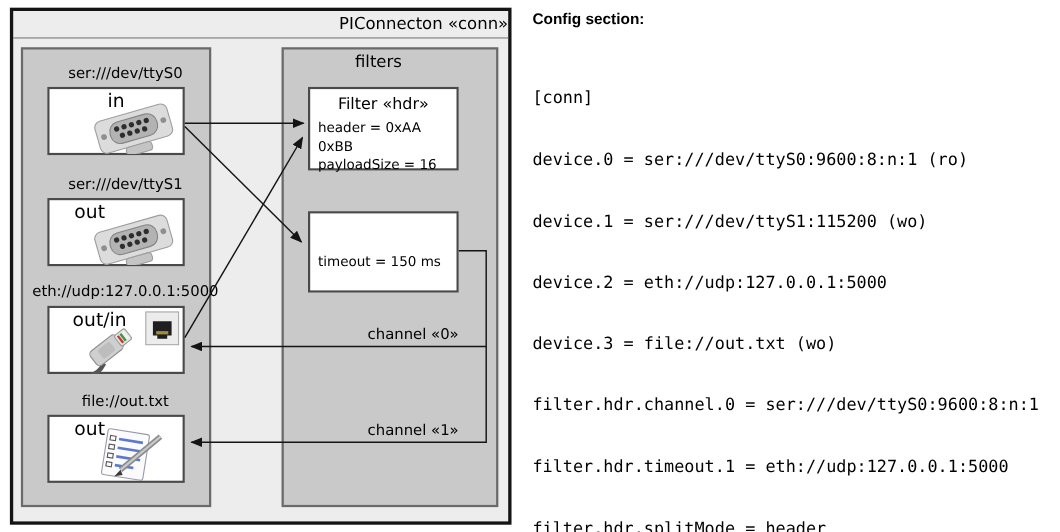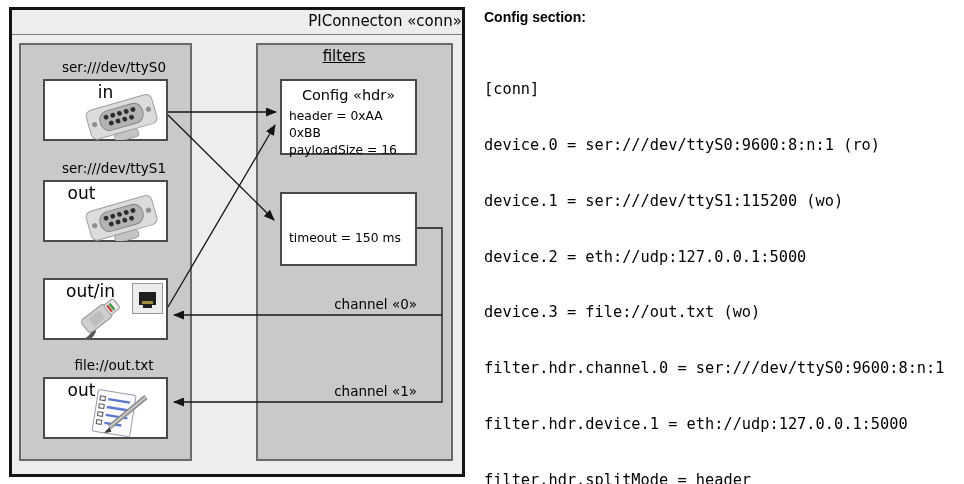--- a/index.html
+++ b/index.html
@@ -8,21 +8,21 @@
 
   
   .outer-box{position:absolute;left:9px;top:7px;width:456px;height:470px;
              box-sizing:border-box;border:3px solid #141414;background:#ededed;}
   .title-bar{position:absolute;left:12px;top:10px;width:450px;height:24px;
              border-bottom:1.5px solid #7d7d7d;text-align:right;
              font-size:15px;line-height:22px;}
   .panel{position:absolute;box-sizing:border-box;background:#c9c9c9;border:2px solid #6a6a6a;}
   .panel-devices{left:19px;top:43px;width:173px;height:418px;}
   .panel-filters{left:256px;top:43px;width:197px;height:418px;}
-  .filters-title{position:absolute;left:256px;top:47px;width:176px;text-align:center;font-size:15px;text-decoration:underline;}
+  .filters-title{position:absolute;left:256px;top:47px;width:176px;text-align:center;font-size:15px;}
 
   .dev-label{position:absolute;left:19px;width:190px;text-align:center;font-size:13.5px;}
   .dev-box{position:absolute;left:43px;width:125px;height:62px;box-sizing:border-box;
            background:#ffffff;border:2px solid #4a4a4a;}
   .dev-mode{position:absolute;top:1px;left:0;width:100%;text-align:center;font-size:17px;}
   .dev-mode.left{left:6px;width:auto;text-align:left;margin-left:15px;}
   .dev-mode.shift{left:-24px;}
 
   .filter-box{position:absolute;left:280px;width:137px;box-sizing:border-box;
               background:#ffffff;border:2px solid #4a4a4a;}
@@ -94,20 +94,21 @@
           <circle cx="37.5" cy="30" r="2.4" fill="#2d2d2d"></circle>
         <circle cx="44.5" cy="30" r="2.4" fill="#2d2d2d"></circle>
           <circle cx="51.5" cy="30" r="2.4" fill="#2d2d2d"></circle>
         <circle cx="14" cy="27" r="2.6" fill="#8f8f8f"></circle>
           <circle cx="70" cy="27" r="2.6" fill="#8f8f8f"></circle>
         <rect x="30" y="42" width="24" height="8" rx="3" fill="#c4c4c4" stroke="#9e9e9e"></rect>
       </g>
     </svg>
   </div>
 
+  <div class="dev-label" style="top:257px">eth://udp:127.0.0.1:5000</div>
   <div class="dev-box" style="top:278px">
     <div class="dev-mode left">out/in</div>
     <svg class="icon" style="right:3px;top:3px" width="31" height="31" viewBox="0 0 31 31">
       <rect x="0.5" y="0.5" width="30" height="30" fill="#ececec" stroke="#9a9a9a"></rect>
       <path d="M7 9 h17 v13 h-4 v3 h-9 v-3 h-4 z" fill="#1f1f1f"></path>
       <rect x="10" y="18" width="11" height="3" fill="#a08c3a"></rect>
     </svg>
     <svg class="icon" style="left:14px;top:14px" width="76" height="46" viewBox="0 0 76 46">
       <g transform="rotate(-38 38 23)">
         <path d="M6 30 q10 8 22 2" fill="none" stroke="#555" stroke-width="4"></path>
@@ -138,21 +139,21 @@
       </g>
       <g transform="rotate(14 36 25)">
         <line x1="58" y1="2" x2="30" y2="40" stroke="#8a8a8a" stroke-width="5"></line>
         <line x1="58" y1="2" x2="30" y2="40" stroke="#c9c9c9" stroke-width="2"></line>
         <path d="M30 40 l-4 7 l7 -3 z" fill="#3a3a3a"></path>
       </g>
     </svg>
   </div>
 
   <div class="filter-box" style="top:79px;height:76px">
-    <div class="filter-title">Config «hdr»</div>
+    <div class="filter-title">Filter «hdr»</div>
     <div class="filter-params" style="top:27px">
       <div>header = 0xAA 0xBB</div>
       <div>payloadSize = 16</div>
     </div>
   </div>
 
   <div class="filter-box" style="top:192px;height:74px">
     <div class="filter-params" style="top:36px">
       <div>timeout = 150 ms</div>
     </div>
@@ -178,21 +179,21 @@
 
   <div class="config">
     <div class="config-heading">Config section:</div>
     <div class="config-lines">
       <div>[conn]</div>
       <div>device.0 = ser:///dev/ttyS0:9600:8:n:1 (ro)</div>
       <div>device.1 = ser:///dev/ttyS1:115200 (wo)</div>
       <div>device.2 = eth://udp:127.0.0.1:5000</div>
       <div>device.3 = file://out.txt (wo)</div>
       <div>filter.hdr.channel.0 = ser:///dev/ttyS0:9600:8:n:1</div>
-      <div>filter.hdr.device.1 = eth://udp:127.0.0.1:5000</div>
+      <div>filter.hdr.timeout.1 = eth://udp:127.0.0.1:5000</div>
       <div>filter.hdr.splitMode = header</div>
       
       
       
       
       
       
       
       
       

